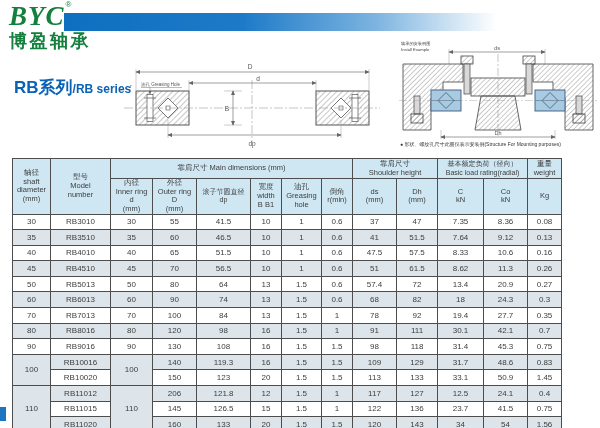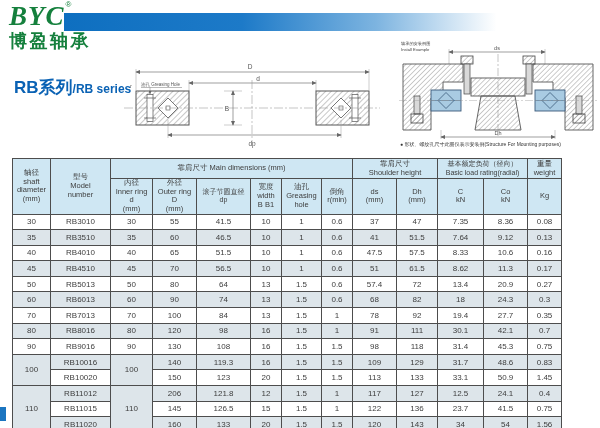--- a/index.html
+++ b/index.html
@@ -269,21 +269,21 @@
         <td>45</td>
         <td>70</td>
         <td>56.5</td>
         <td>10</td>
         <td>1</td>
         <td>0.6</td>
         <td>51</td>
         <td>61.5</td>
         <td>8.62</td>
         <td>11.3</td>
-        <td>0.17</td>
+        <td>0.26</td>
       </tr>
       <tr>
         <td>50</td>
         <td>RB5013</td>
         <td>50</td>
         <td>80</td>
         <td>64</td>
         <td>13</td>
         <td>1.5</td>
         <td>0.6</td>

